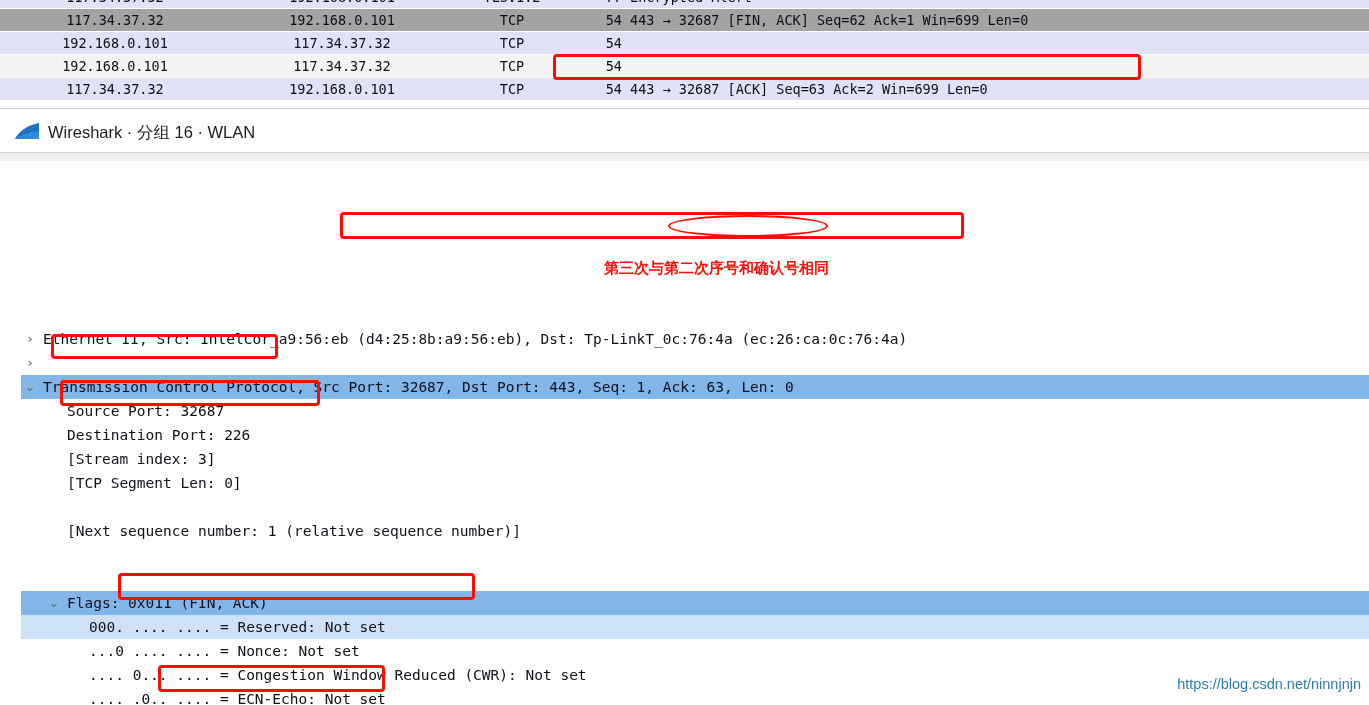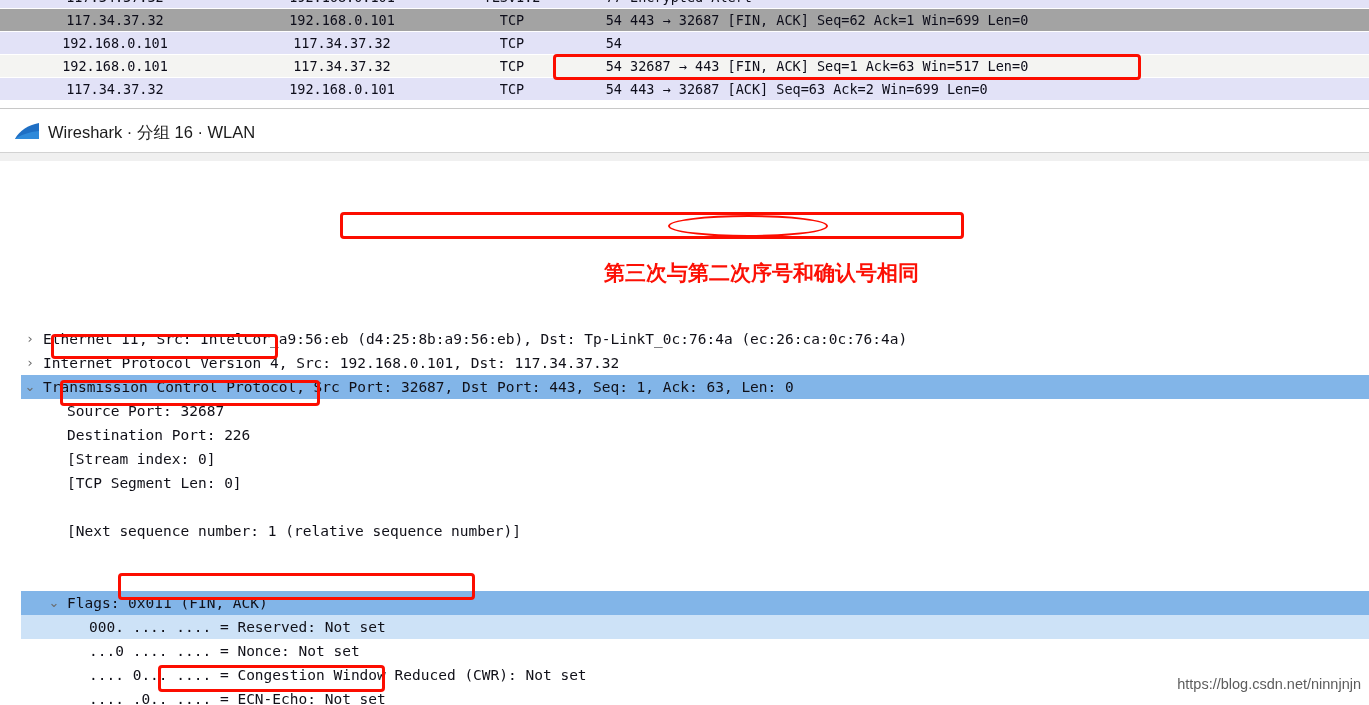--- a/index.html
+++ b/index.html
@@ -48,23 +48,23 @@
   .hl-dark{background:#82b5e8;}
   .hl-light{background:#cde2f7;}
 
   .twisty{position:absolute;width:14px;height:24px;line-height:24px;text-align:center;
     color:#6a6a6a;font-family:"DejaVu Sans","Liberation Sans",sans-serif;font-size:13px;}
 
   
   .ann-box{position:absolute;border:3px solid #fc0d00;border-radius:4px;box-sizing:border-box;pointer-events:none;}
   .ann-ellipse{position:absolute;border:2px solid #fc0d00;border-radius:50%;box-sizing:border-box;pointer-events:none;}
   .ann-cn{position:absolute;color:#fc1005;white-space:nowrap;
-    font-family:Liberation Mono, monospace;font-size:21px;font-weight:700;}
+    font-family:Liberation Mono, monospace;font-size:15px;font-weight:700;}
 
-  .watermark{position:absolute;right:8px;top:676px;color:#404040;opacity:.85;
+  .watermark{position:absolute;right:8px;top:676px;color:#0369a1;opacity:.85;
     font-family:"Liberation Sans","DejaVu Sans",sans-serif;font-size:14.5px;white-space:nowrap;}
 </style>
 </head>
 <body>
 
 <div class="app">
 
   <div class="packet-list">
 
     <div class="prow row-lav" style="top:-14px;">
@@ -88,21 +88,20 @@
       <span class="c-dst">117.34.37.32</span>
       <span class="c-pro">TCP</span>
       <span class="c-len">54</span>
     </div>
 
     <div class="prow row-white" style="top:55px;">
       <span class="c-src">192.168.0.101</span>
       <span class="c-dst">117.34.37.32</span>
       <span class="c-pro">TCP</span>
       <span class="c-len">54</span>
-      <span class="c-info">32687 → 443 [FIN, ACK] Seq=1 Ack=63 Win=517 Len=0</span>
     </div>
 
     <div class="prow row-lav" style="top:78px;">
       <span class="c-src">117.34.37.32</span>
       <span class="c-dst">192.168.0.101</span>
       <span class="c-pro">TCP</span>
       <span class="c-len">54</span>
       <span class="c-info">443 → 32687 [ACK] Seq=63 Ack=2 Win=699 Len=0</span>
     </div>
   </div>
@@ -123,34 +122,33 @@
   <div class="detail-frame-t"></div>
   <div class="detail-frame-l"></div>
   <div class="detail-pane">
     <div class="dpad" id="tree-host">
         <div class="drow" style="top: 4px;">
           <span class="twisty" style="left: 2px;">›</span>
           <span class="dtext" style="left: 22px;">Ethernet II, Src: IntelCor_a9:56:eb (d4:25:8b:a9:56:eb), Dst: Tp-LinkT_0c:76:4a (ec:26:ca:0c:76:4a)</span>
         </div>
         <div class="drow" style="top: 28px;">
           <span class="twisty" style="left: 2px;">›</span>
-          <span class="dtext" style="left: 22px;">Internet Protocol Version 4, Src: 192.168.0.101, Dst: 117.34.37.32</span>
         </div>
         <div class="drow hl-dark" style="top: 52px;">
           <span class="twisty" style="left: 2px;">⌄</span>
           <span class="dtext" style="left: 22px;">Transmission Control Protocol, Src Port: 32687, Dst Port: 443, Seq: 1, Ack: 63, Len: 0</span>
         </div>
         <div class="drow" style="top: 76px;">
           <span class="dtext" style="left: 46px;">Source Port: 32687</span>
         </div>
         <div class="drow" style="top: 100px;">
           <span class="dtext" style="left: 46px;">Destination Port: 226</span>
         </div>
         <div class="drow" style="top: 124px;">
-          <span class="dtext" style="left: 46px;">[Stream index: 0]</span>
+          <span class="dtext" style="left: 46px;">[Stream index: 3]</span>
         </div>
         <div class="drow" style="top: 148px;">
           <span class="dtext" style="left: 46px;">[TCP Segment Len: 0]</span>
         </div>
         <div class="drow" style="top: 196px;">
           <span class="dtext" style="left: 46px;">[Next sequence number: 1    (relative sequence number)]</span>
         </div>
         <div class="drow" style="top: 244px;">
           <span class="dtext" style="left: 46px; margin-top: 32px;">0101 .... = Header Length: 20 bytes (5)</span>
         </div>

